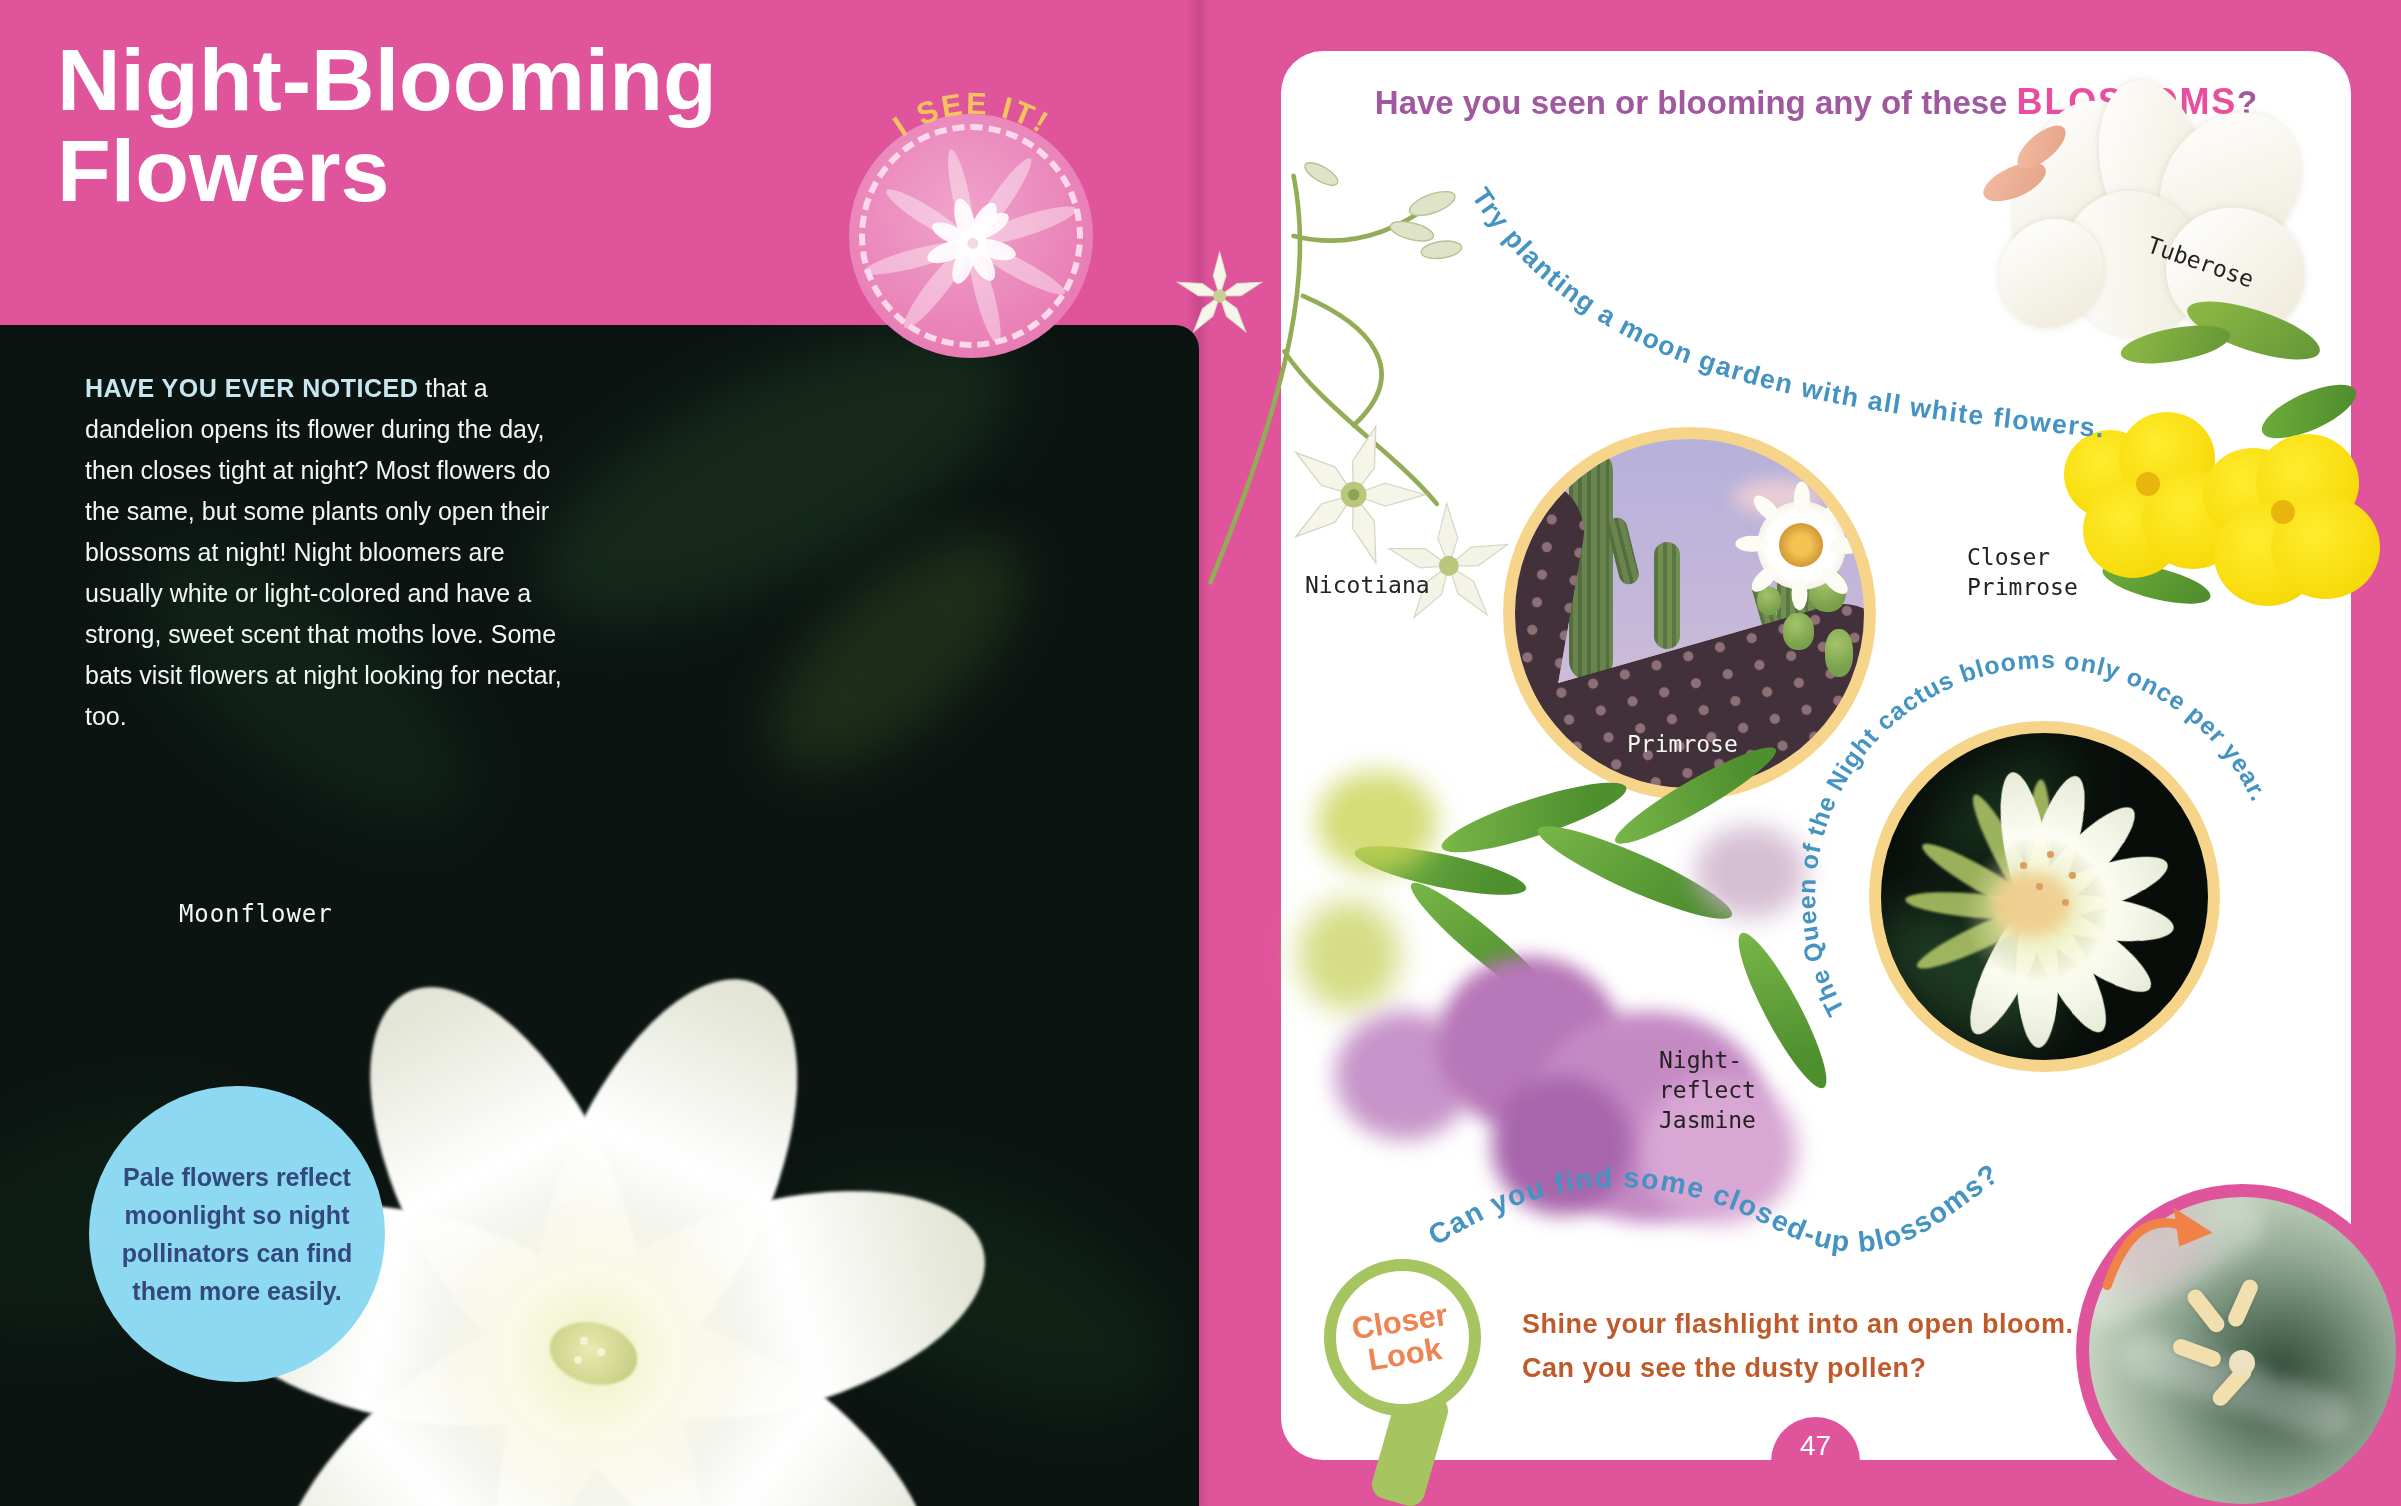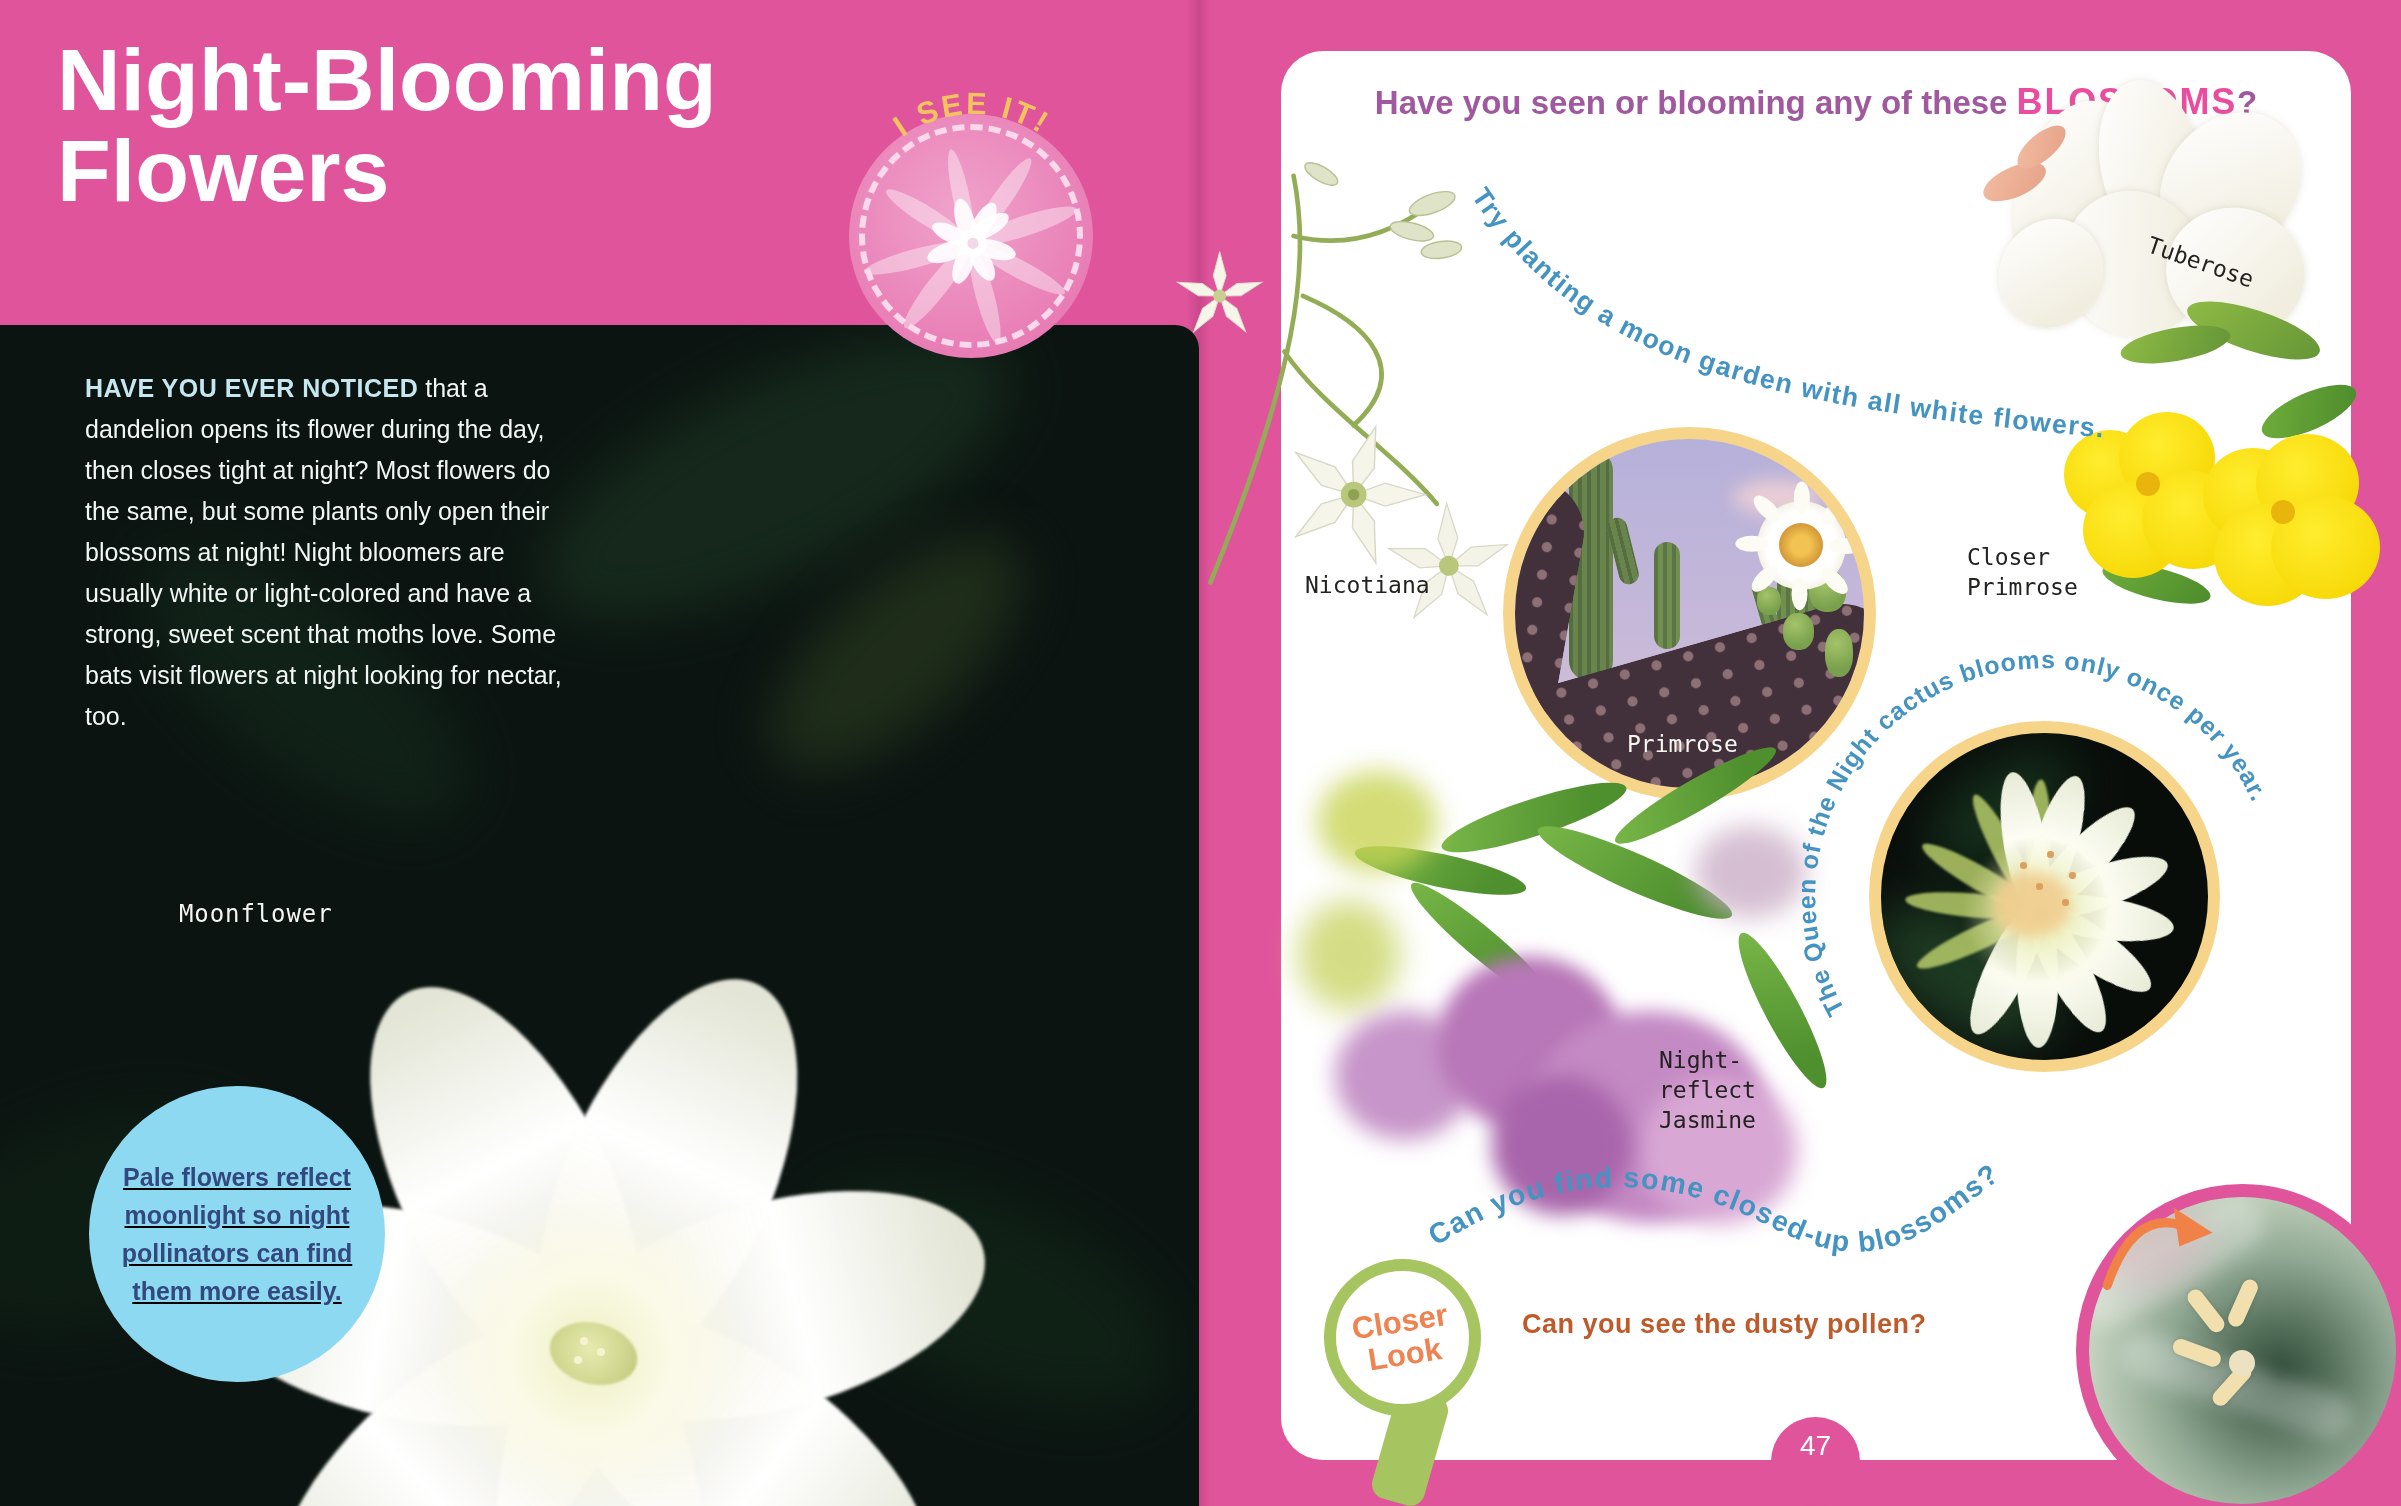--- a/index.html
+++ b/index.html
@@ -25,21 +25,21 @@
     background:linear-gradient(90deg,rgba(240,238,218,.88),#ffffff 55%,#e3e5d6 96%);}
   .mf-glow{position:absolute;left:434px;top:873px;width:314px;height:314px;border-radius:50%;
     background:radial-gradient(circle,#eef0c2 0%,#fbfae8 38%,rgba(255,255,255,0) 72%);}
   .mf-throat{position:absolute;left:549px;top:998px;width:89px;height:61px;border-radius:50%;
     transform:rotate(14deg);filter:blur(0.9px);
     background:radial-gradient(circle at 45% 45%,#e7ebb0,#ccd289 70%,#b9c178);}
   .mf-stamen{position:absolute;width:8.3px;height:8.3px;border-radius:50%;background:#f7f3d2;}
   .photo-caption{left:179px;top:900px;color:#f5f6f2;font-family:"DejaVu Sans Mono",monospace;
     font-size:24px;letter-spacing:0.9px;z-index:2;}
   .bubble{left:89px;top:1086px;width:296px;height:296px;border-radius:50%;background:var(--blue-bubble);
-    display:flex;align-items:center;justify-content:center;text-align:center;z-index:2;text-decoration:underline;}
+    display:flex;align-items:center;justify-content:center;text-align:center;z-index:2;}
   .bubble span{color:var(--navy);font-size:25px;line-height:38px;font-weight:700;padding:0 24px;}
 
   
   .badge{left:849px;top:114px;width:244px;height:244px;border-radius:50%;z-index:3;
     background:radial-gradient(circle at 45% 40%,#f0a3cb,#e87bb4 75%,#e06ca9);}
   .badge::after{content:"";position:absolute;inset:10.2px;border-radius:50%;
     border:6.5px dashed rgba(252,222,238,.95);}
   .badge svg{position:absolute;inset:0;}
 
   
@@ -347,20 +347,21 @@
 reflect
 Jasmine</div>
 
   <div class="abs closer-handle"></div>
   <div class="abs closer-circle">
     <span>Closer
 Look</span>
   </div>
 
   <div class="abs activity">
+    <div>Shine your flashlight into an open bloom.</div>
     <div>Can you see the dusty pollen?</div>
   </div>
 
   <div class="abs circle-photo pollen">
     <div class="pol-streak" style="left:-18.5px;top:37px;width:203px;height:55px;transform:rotate(-30deg);"></div>
     <div class="pol-streak" style="left:28px;top:166px;width:240px;height:46px;transform:rotate(18deg);"></div>
     <div class="jas-blob" style="left:-9.2px;top:-9.2px;width:129px;height:102px;background:rgba(228,170,196,.35);filter:blur(14.8px);"></div>
     <div class="pol-stamen" style="left:109px;top:89px;transform:rotate(-38deg);"></div>
     <div class="pol-stamen" style="left:146px;top:81px;transform:rotate(24deg);"></div>
     <div class="pol-stamen" style="left:100px;top:131px;transform:rotate(-70deg);"></div>

